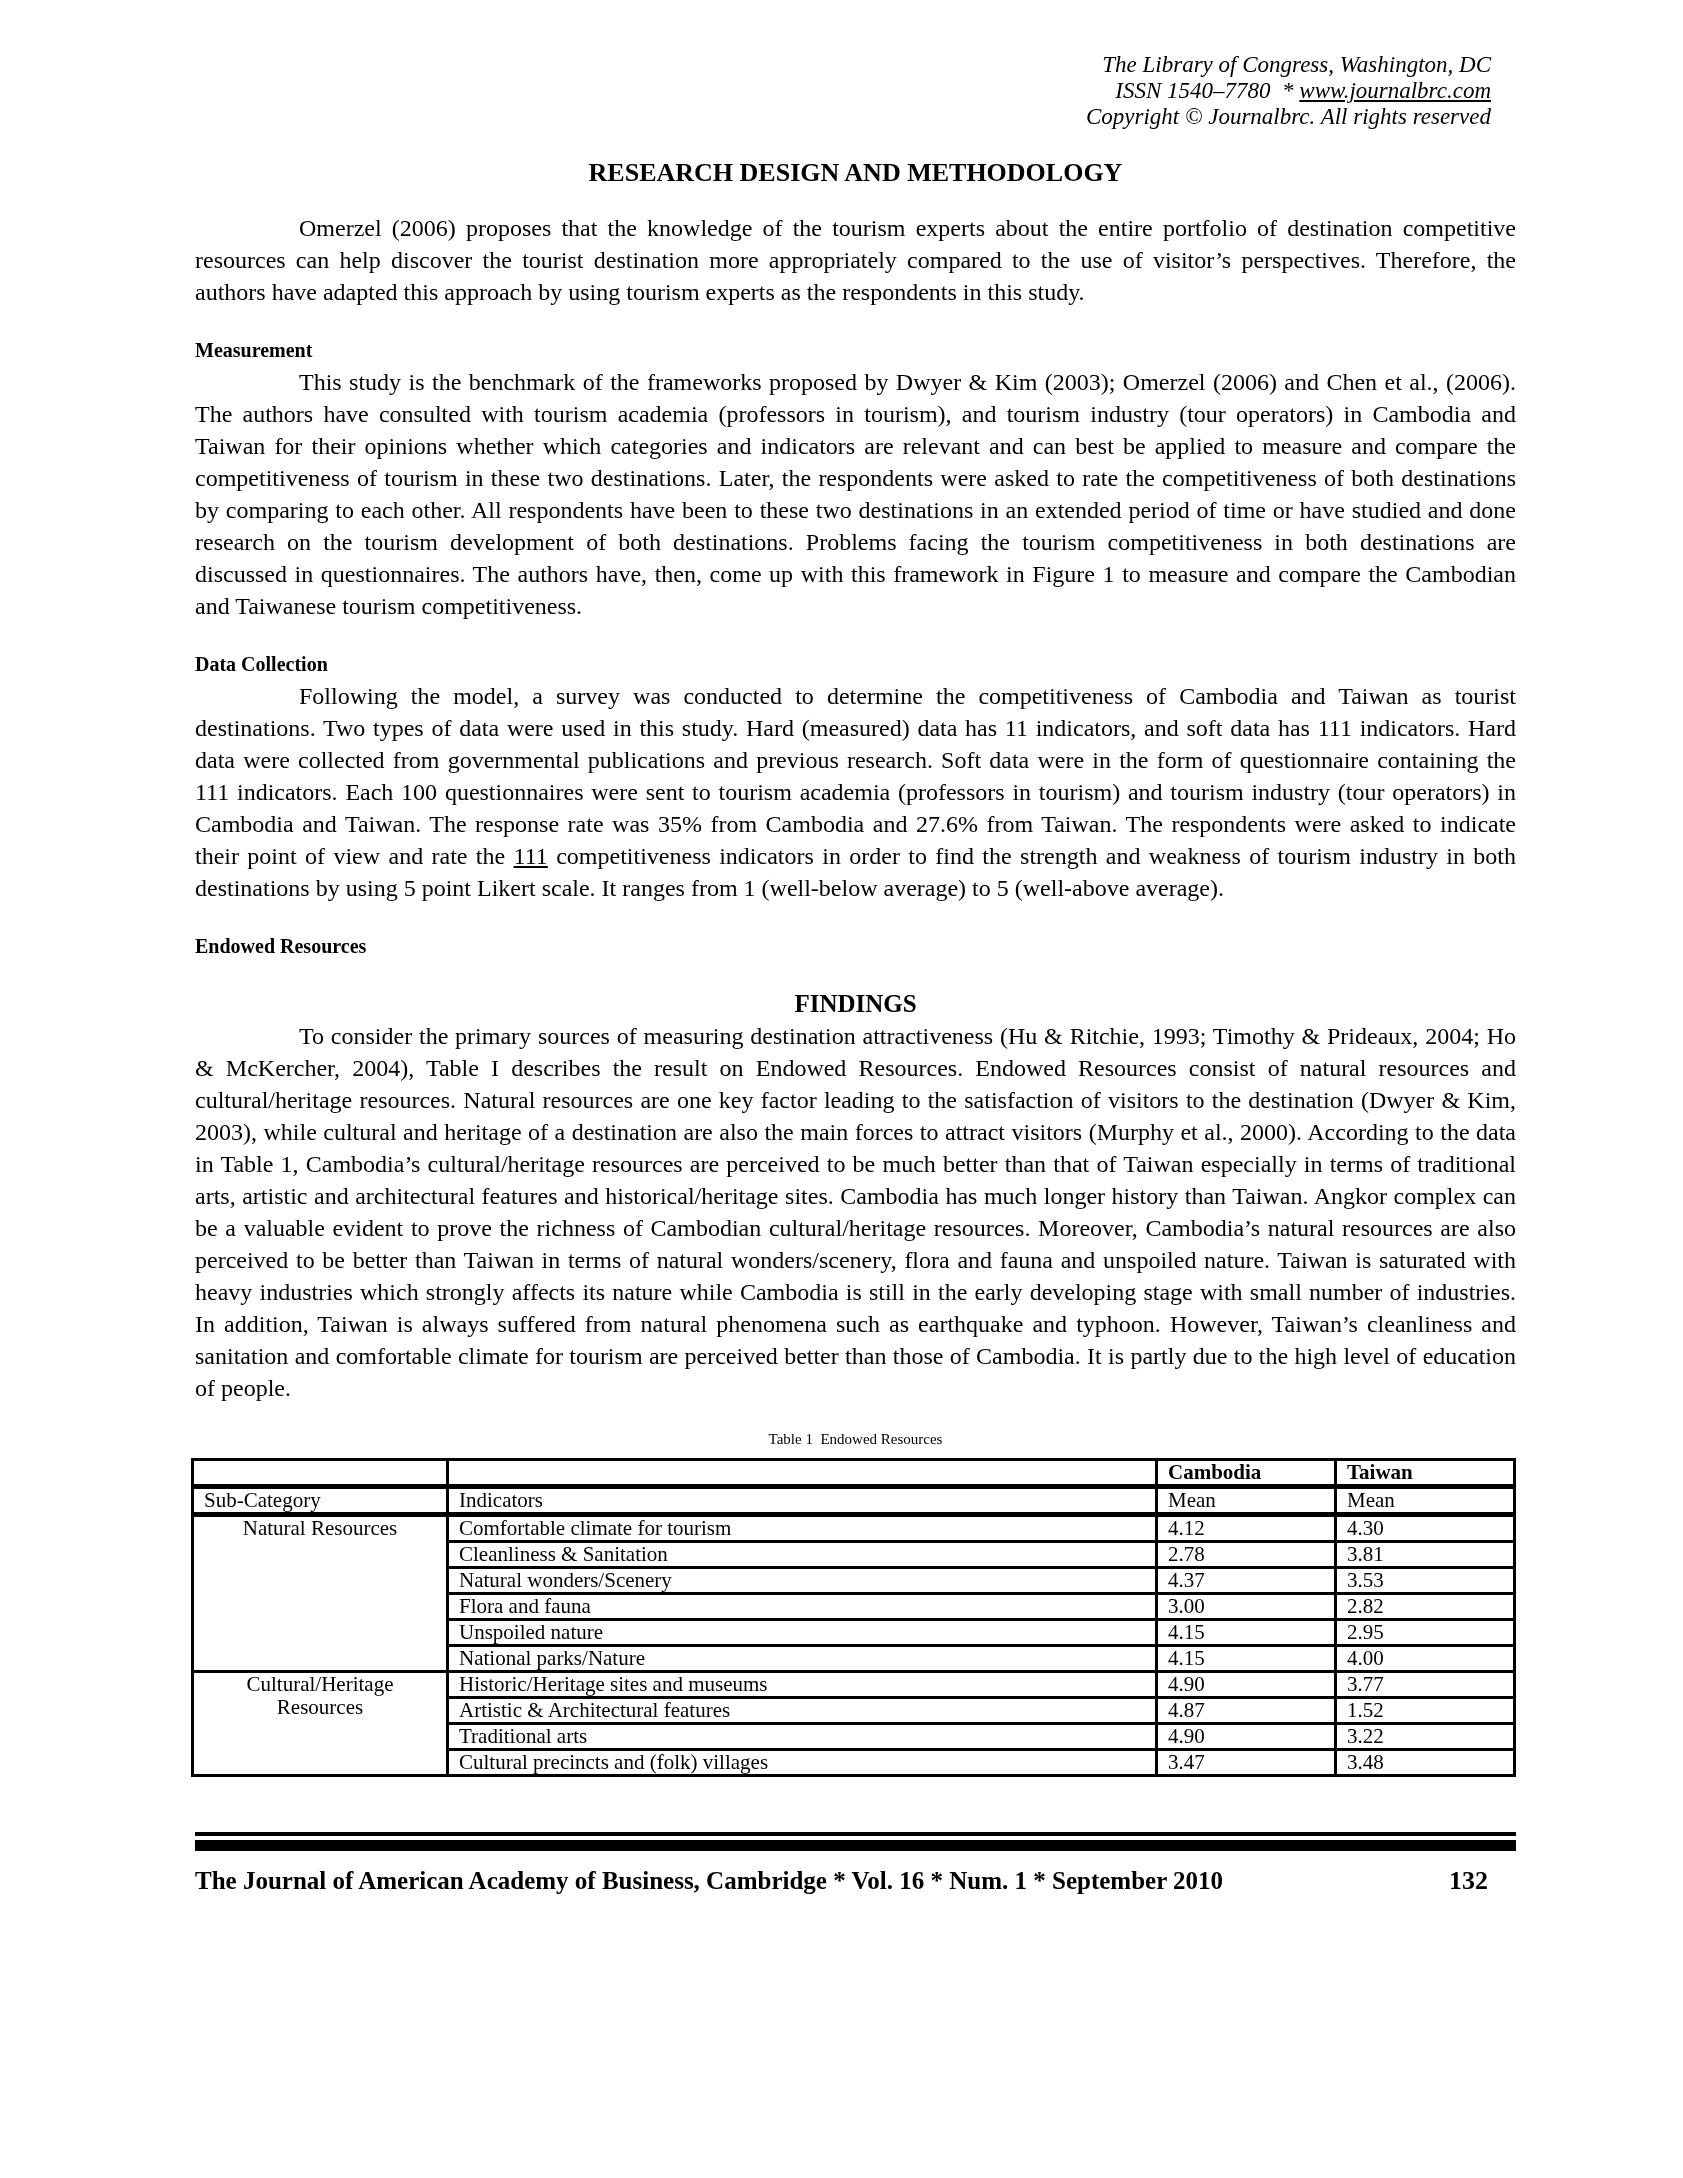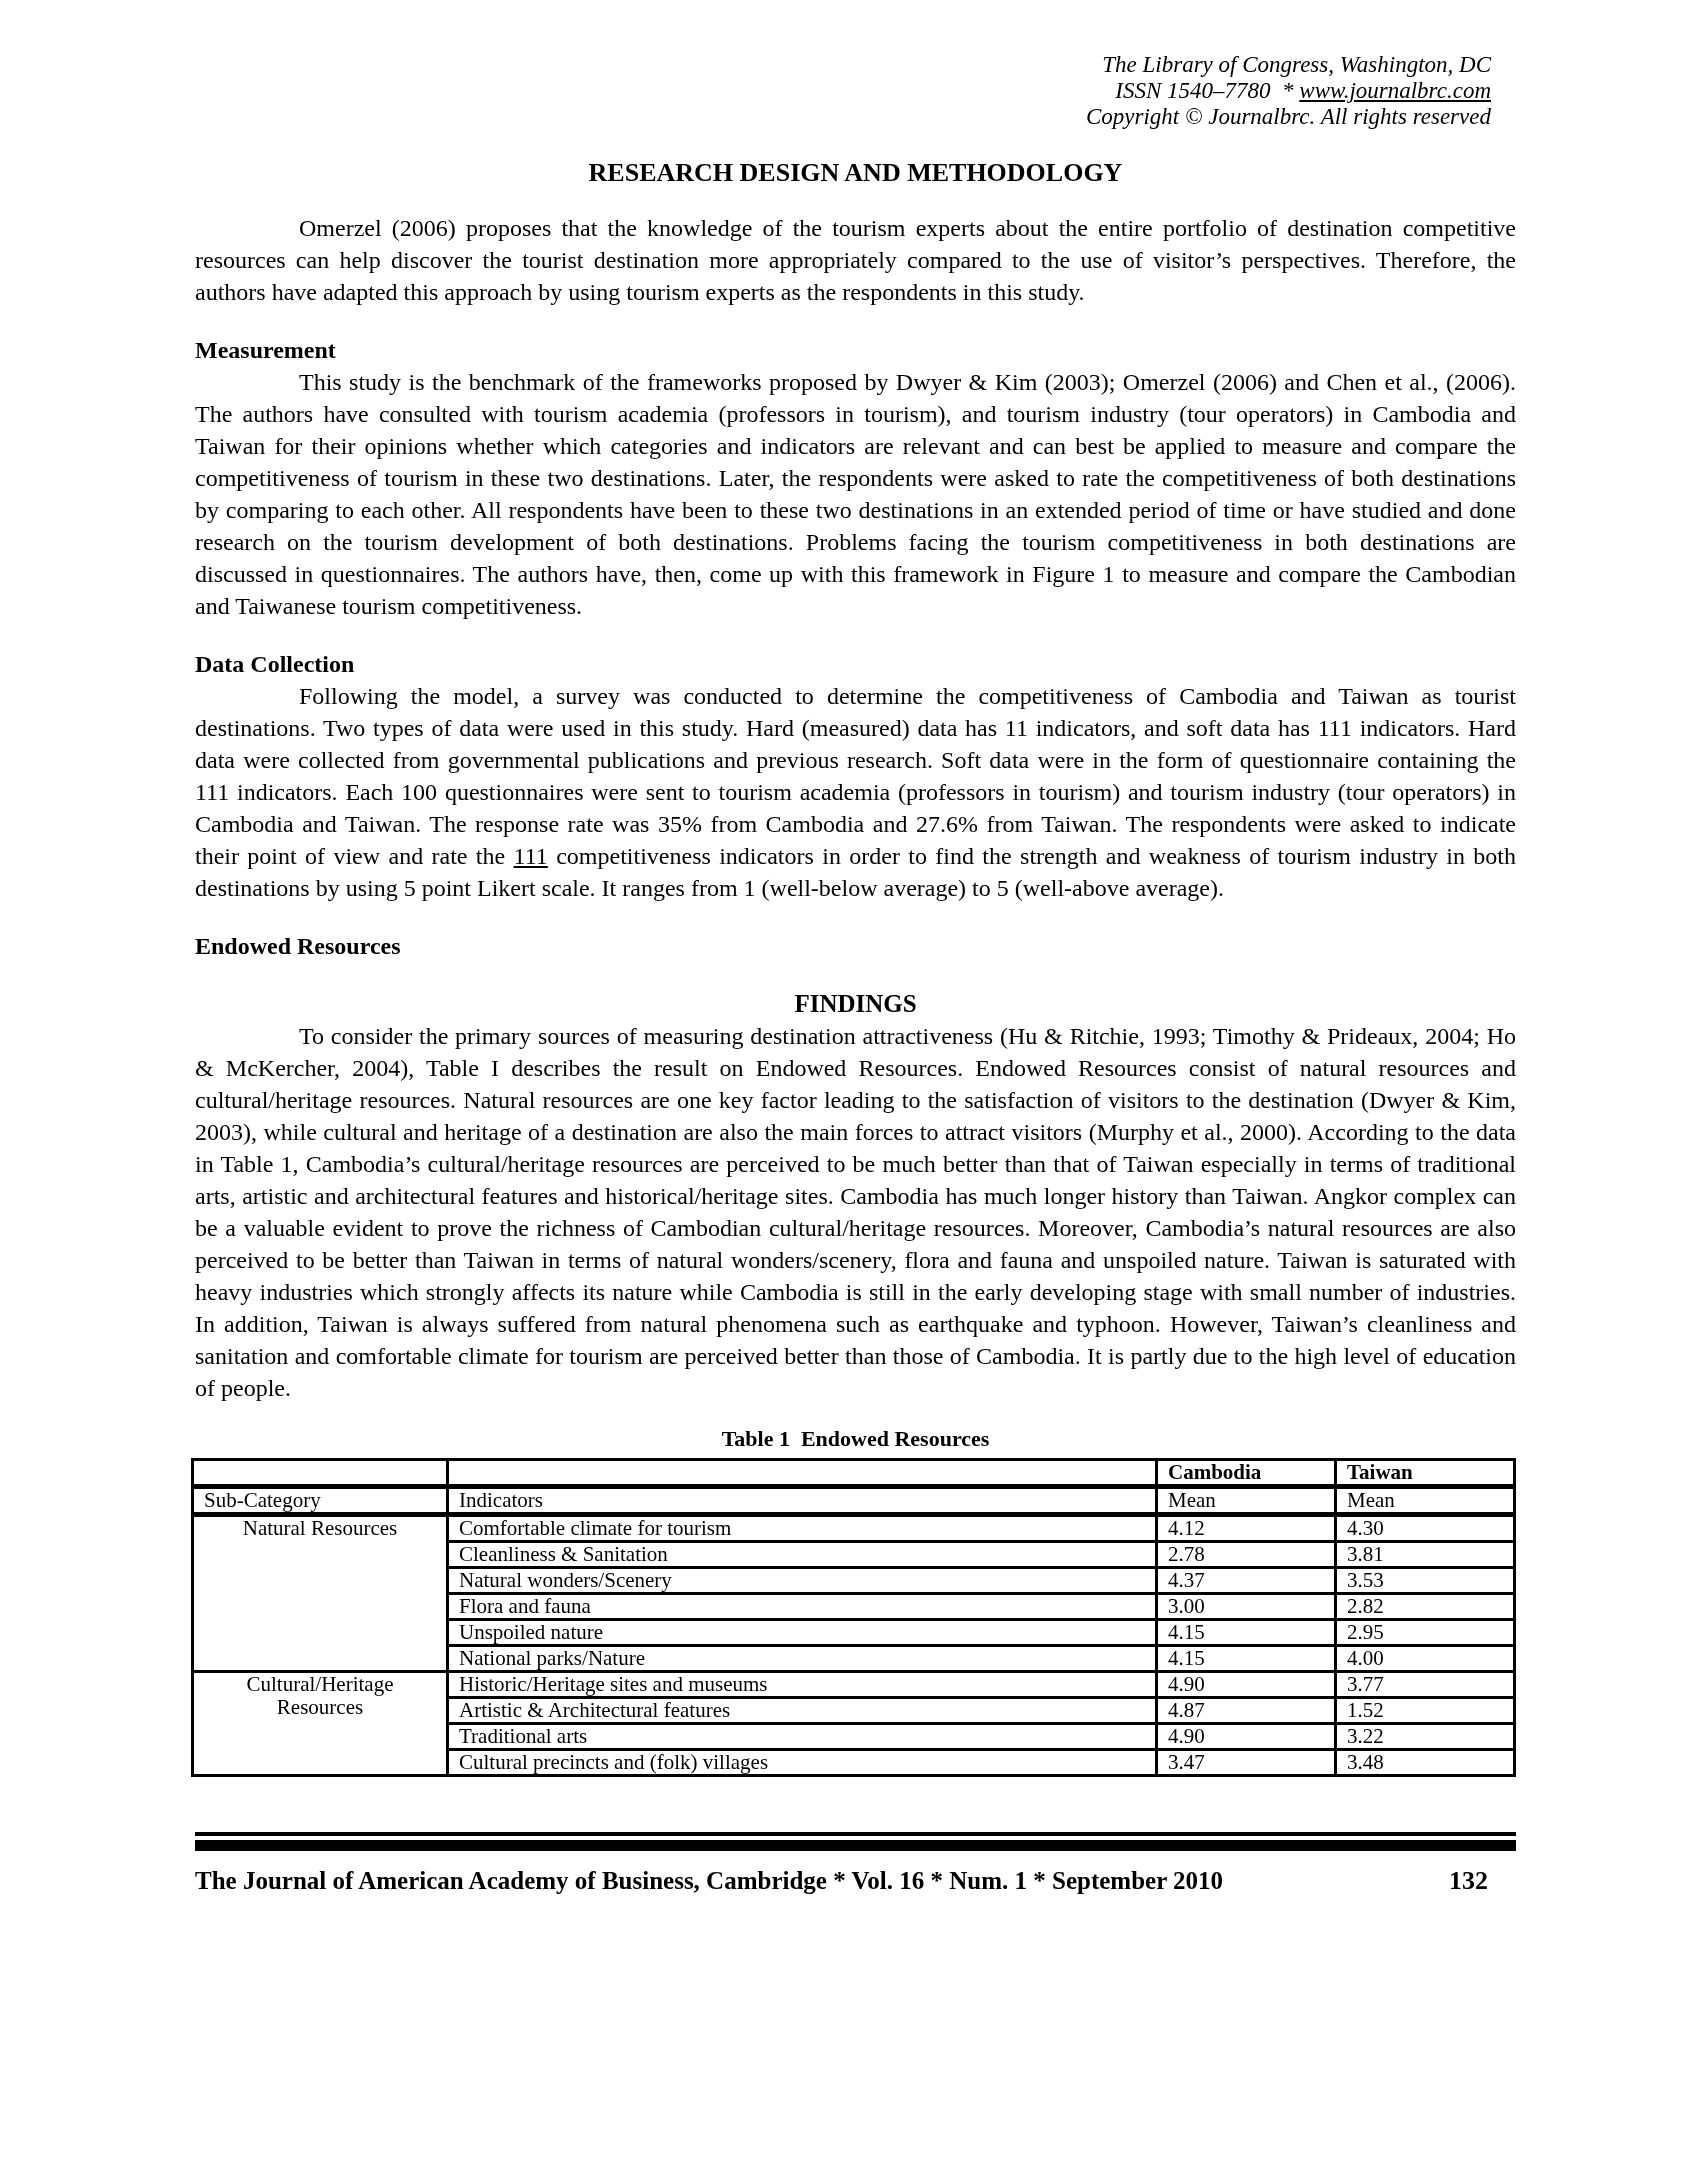--- a/index.html
+++ b/index.html
@@ -34,28 +34,28 @@
   .para {
     font-size: 24px;
     line-height: 32px;
     text-align: justify;
     text-indent: 104px;
     margin: 0;
   }
   .para.first { margin-top: 22px; }
   .heading {
     font-weight: bold;
-    font-size: 24px;
+    font-size: 20px;
     line-height: 32px;
     margin: 26px 0 0 0;
   }
   .heading.center { text-align: center; font-size: 25px; }
   .table-caption {
-    font-weight: bold;
-    font-size: 22px;
+    font-weight: normal;
+    font-size: 15px;
     line-height: 26px;
     text-align: center;
     margin-top: 22px;
   }
   table.data {
     border-collapse: collapse;
     margin-top: 6px;
     margin-left: -4px;
     width: 1323px;
     table-layout: fixed;

